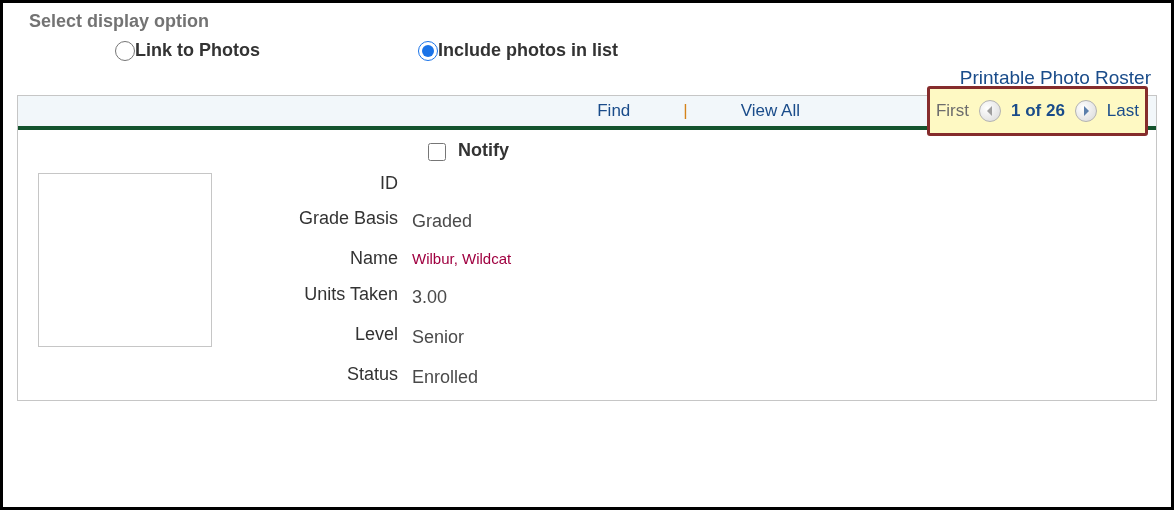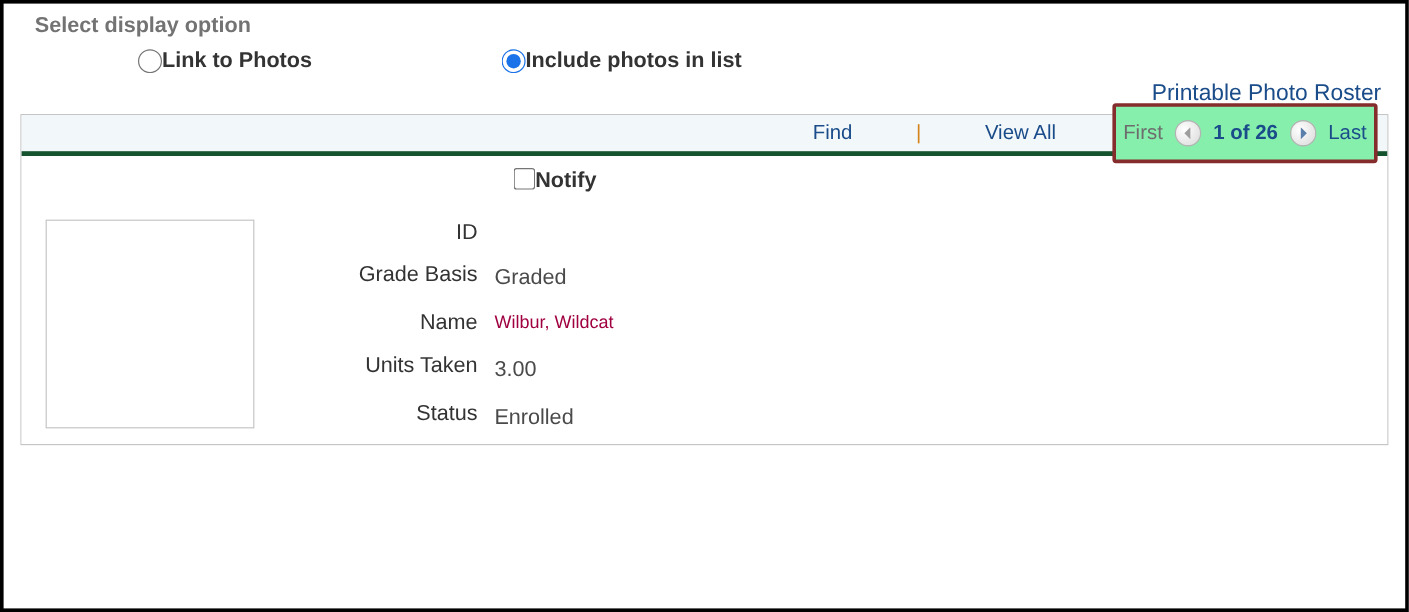--- a/index.html
+++ b/index.html
@@ -67,22 +67,23 @@
       gap: 47px;
     }
     .grid-bar a { text-decoration: none; color: #1a4c8a; }
     .bar-sep { color: #d5831a; margin: 0 6px; }
     .pager-box {
       display: inline-flex;
       align-items: center;
       border: 3px solid #852c2c;
       border-radius: 3px;
       padding: 11px 6px;
+      margin-left: 80px;
       gap: 10px;
-      background: #86efac;
+      background: #fef9c3;
     }
     .pager-box .first-lbl { color: #6d6d6d; }
     .pager-box .last-lbl { color: #1a4c8a; }
     .pager-count { color: #1a4c8a; font-weight: bold; }
     .nav-btn {
       width: 22px; height: 22px; border-radius: 50%;
       background: radial-gradient(circle at 35% 35%, #ffffff, #d8d8d8);
       border: 1px solid #b3b3b3;
       display: inline-flex; align-items: center; justify-content: center;
       font-size: 11px;
@@ -91,24 +92,24 @@
     .nav-btn.enabled { color: #5b7fab; }
     .content {
       padding: 10px 14px;
       display: flex;
       flex-direction: column;
       gap: 10px;
       background: #fff;
     }
     .notify-row {
       display: flex;
-      align-items: flex-start;
+      align-items: flex-end;
       margin-left: 396px;
-      gap: 0;
-      margin-bottom: 10px;
+      gap: 12px;
+      margin-bottom: 0;
     }
     .notify-row input { width: 18px; height: 18px; }
     .notify-label { font-weight: bold; font-size: 18px; }
     .body-row { display: flex; align-items: flex-start; }
     .photo-box {
       width: 174px; height: 174px;
       border: 1px solid #c6c6c6;
       margin: 2px 0 0 6px;
       flex: 0 0 auto;
     }
@@ -197,19 +198,23 @@
         </div>
         <div class="fld">
           <div class="fld-label">Name</div>
           <div class="fld-value name-link">Wilbur, Wildcat</div>
         </div>
         <div class="fld">
           <div class="fld-label">Units Taken</div>
           <div class="fld-value">3.00</div>
         </div>
         <div class="fld">
+          <div class="fld-label">Level</div>
+          <div class="fld-value">Senior</div>
+        </div>
+        <div class="fld">
           <div class="fld-label">Status</div>
           <div class="fld-value">Enrolled</div>
         </div>
       </div>
     </div>
   </div>
 </div>
 
 </body></html>

